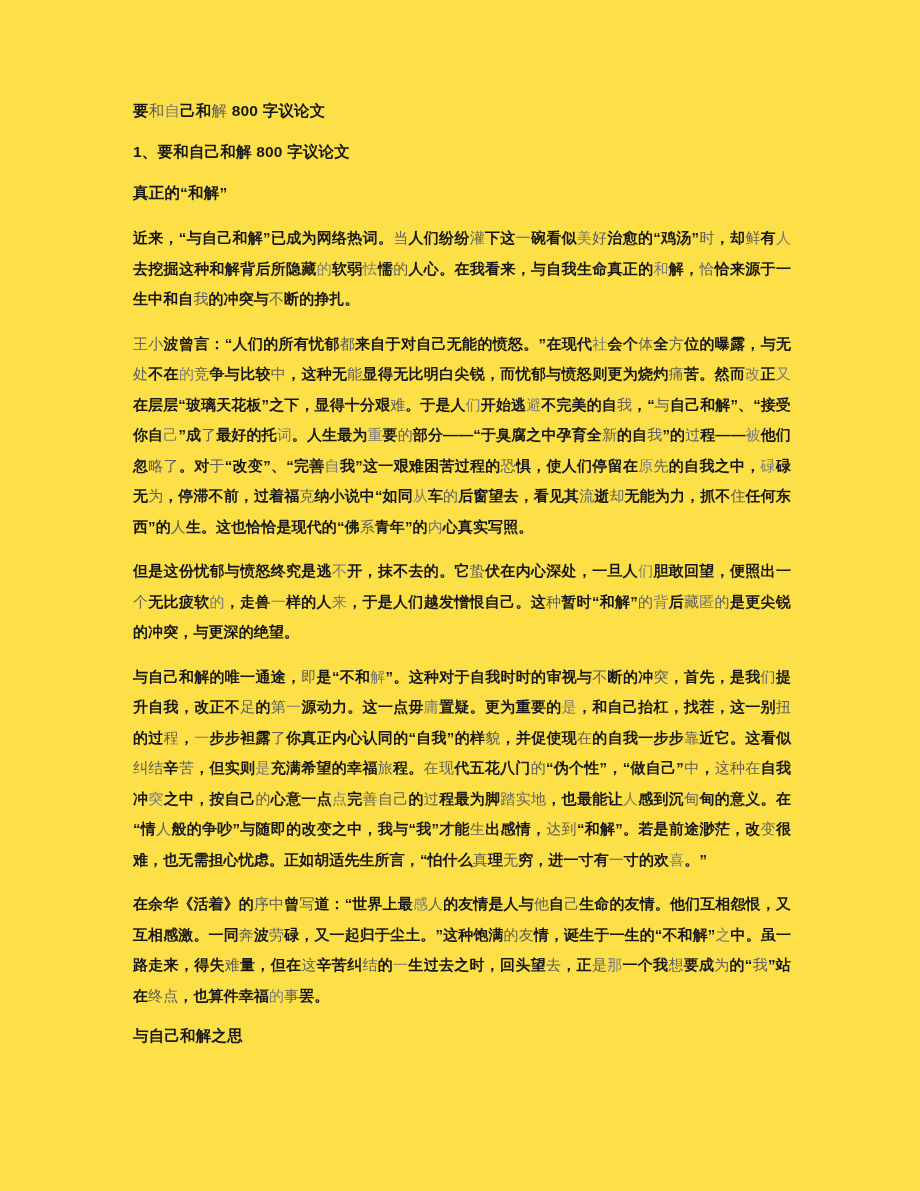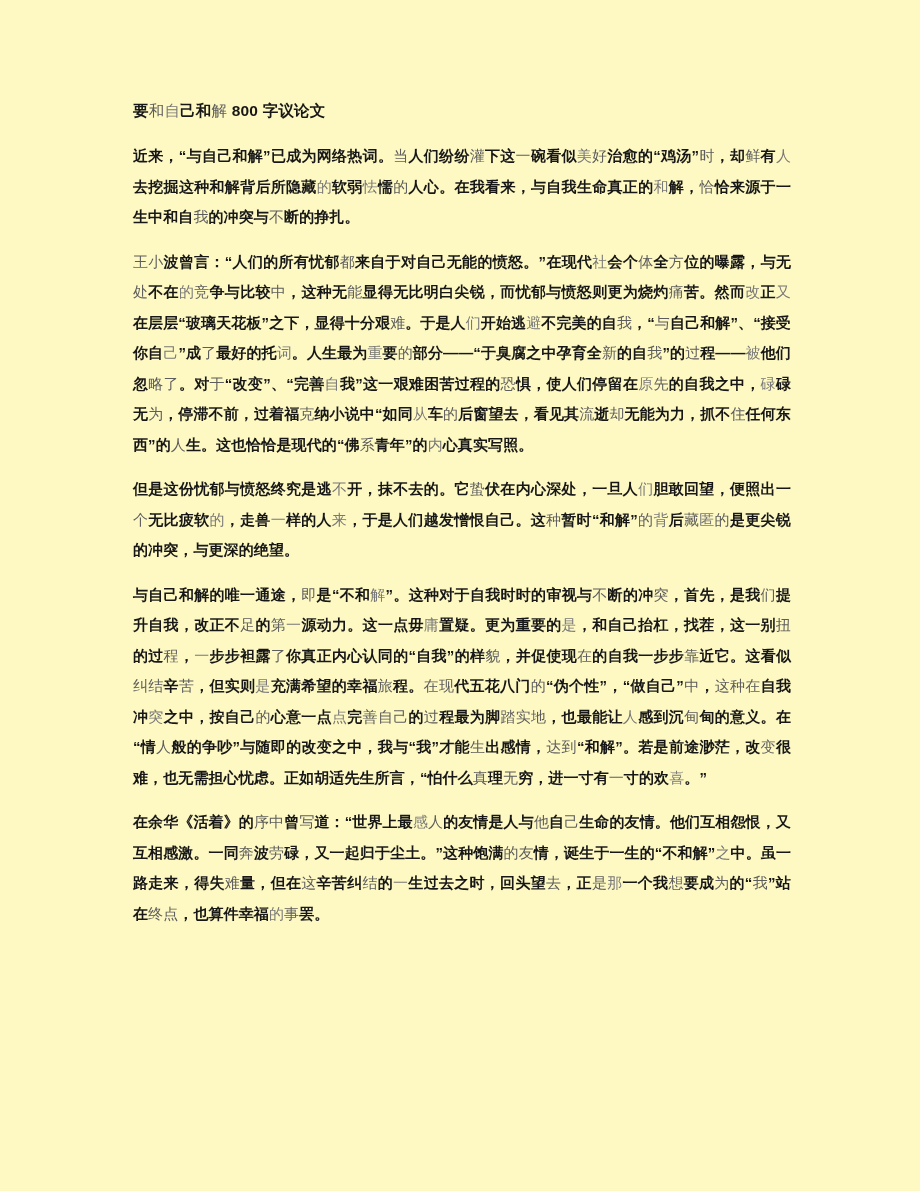--- a/index.html
+++ b/index.html
@@ -14,21 +14,21 @@
     overflow: hidden;
     font-family: "Liberation Sans", "DejaVu Sans", sans-serif;
     color: #1a1a1a;
     -webkit-font-smoothing: none;
   }
 
   .page {
     position: relative;
     width: 920px;
     height: 1191px;
-    background: #fef9c3;
+    background: #fde047;
     box-sizing: border-box;
     padding: 100px 130px 0 133px;
   }
 
   .doc-body {
     width: 658px;
   }
 
   
   .title,
@@ -82,28 +82,31 @@
   }
 </style>
 </head>
 <body>
 
 <div class="page">
   <div class="doc-body">
 
     <p class="title">要<span class="lt">和</span><span class="lt2">自</span>己和<span class="lt">解</span> 800 字议论文</p>
 
+    <p class="heading">1、要和自己和解 800 字议论文</p>
 
+    <p class="subheading">真正的“和解”</p>
 
     <p class="para">近来，“与自己和解”已成为网络热词。<span class="lt">当</span>人们纷纷<span class="lt">灌</span>下这<span class="lt">一</span>碗看似<span class="lt2">美</span><span class="lt">好</span>治愈的“鸡汤”<span class="lt">时</span>，却<span class="lt">鲜</span>有<span class="lt2">人</span>去挖掘这种和解背后所隐藏<span class="lt2">的</span>软弱<span class="lt2">怯</span>懦<span class="lt">的</span>人心。在我看来，与自我生命真正的<span class="lt2">和</span>解，<span class="lt">恰</span>恰来源于一生中和自<span class="lt">我</span>的冲突与<span class="lt">不</span>断的挣扎。</p>
 
     <p class="para"><span class="lt">王小</span>波曾言：“人们的所有忧郁<span class="lt">都</span>来自于对自己无能的愤怒。”在现代<span class="lt2">社</span>会个<span class="lt">体</span>全<span class="lt">方</span>位的曝露，与无<span class="lt">处</span>不在<span class="lt2">的</span><span class="lt">竞</span>争与比较<span class="lt">中</span>，这种无<span class="lt">能</span>显得无比明白尖锐，而忧郁与愤怒则更为烧灼<span class="lt">痛</span>苦。然而<span class="lt2">改</span>正<span class="lt2">又</span>在层层“玻璃天花板”之下，显得十分艰<span class="lt">难</span>。于是人<span class="lt2">们</span>开始逃<span class="lt2">避</span>不完美的自<span class="lt">我</span>，“<span class="lt">与</span>自己和解”、“接受你自<span class="lt2">己</span>”成<span class="lt">了</span>最好的托<span class="lt2">词</span>。人生最为<span class="lt2">重</span>要<span class="lt">的</span>部分——“于臭腐之中孕育全<span class="lt">新</span>的自<span class="lt">我</span>”的<span class="lt">过</span>程——<span class="lt2">被</span>他们忽<span class="lt">略了</span>。对<span class="lt">于</span>“改变”、“完善<span class="lt2">自</span>我”这一艰难困苦过程的<span class="lt">恐</span>惧，使人们停留在<span class="lt2">原</span><span class="lt">先</span>的自我之中，<span class="lt2">碌</span>碌无<span class="lt">为</span>，停滞不前，过着福<span class="lt">克</span>纳小说中“如同<span class="lt2">从</span>车<span class="lt">的</span>后窗望去，看见其<span class="lt">流</span>逝<span class="lt">却</span>无能为力，抓不<span class="lt">住</span>任何东西”的<span class="lt">人</span>生。这也恰恰是现代的“佛<span class="lt">系</span>青年”的<span class="lt2">内</span>心真实写照。</p>
 
     <p class="para">但是这份忧郁与愤怒终究是逃<span class="lt2">不</span>开，抹不去的。它<span class="lt">蛰</span>伏在内心深处，一旦人<span class="lt2">们</span>胆敢回望，便照出一<span class="lt">个</span>无比疲软<span class="lt2">的</span>，走兽<span class="lt2">一</span>样的人<span class="lt2">来</span>，于是人们越发憎恨自己。这<span class="lt">种</span>暂时“和解”<span class="lt">的</span><span class="lt2">背</span>后<span class="lt">藏</span><span class="lt2">匿</span><span class="lt">的</span>是更尖锐的冲突，与更深的绝望。</p>
 
     <p class="para">与自己和解的唯一通途，<span class="lt">即</span>是“不和<span class="lt2">解</span>”。这种对于自我时时的审视与<span class="lt">不</span>断的冲<span class="lt">突</span>，首先，是我<span class="lt">们</span>提升自我，改正不<span class="lt">足</span>的<span class="lt">第</span><span class="lt2">一</span>源动力。这一点毋<span class="lt2">庸</span>置疑。更为重要的<span class="lt2">是</span>，和自己抬杠，找茬，这一别<span class="lt">扭</span>的过<span class="lt">程</span>，<span class="lt2">一</span>步步袒露<span class="lt">了</span>你真正内心认同的“自我”的样<span class="lt">貌</span>，并促使现<span class="lt">在</span>的自我一步步<span class="lt">靠</span>近它。这看似<span class="lt">纠结</span>辛<span class="lt">苦</span>，但实则<span class="lt2">是</span>充满希望的幸福<span class="lt">旅</span>程。<span class="lt">在现</span>代五花八门<span class="lt">的</span>“伪个性”，“做自己”<span class="lt">中</span>，<span class="lt">这种在</span>自我冲<span class="lt2">突</span>之中，按自己<span class="lt">的</span>心意一点<span class="lt2">点</span>完<span class="lt">善自己</span>的<span class="lt">过</span>程最为脚<span class="lt">踏实地</span>，也最能让<span class="lt2">人</span>感到沉<span class="lt">甸</span>甸的意义。在“情<span class="lt">人</span>般的争吵”与随即的改变之中，我与“我”才能<span class="lt">生</span>出感情，<span class="lt">达到</span>“和解”。若是前途渺茫，改<span class="lt">变</span>很难，也无需担心忧虑。正如胡适先生所言，“怕什么<span class="lt">真</span>理<span class="lt">无</span>穷，进一寸有<span class="lt">一</span>寸的欢<span class="lt2">喜</span>。”</p>
 
     <p class="para">在余华《活着》的<span class="lt">序中</span>曾<span class="lt">写</span>道：“世界上最<span class="lt2">感</span><span class="lt">人</span>的友情是人与<span class="lt">他</span>自<span class="lt">己</span>生命的友情。他们互相怨恨，又互相感激。一同<span class="lt">奔</span>波<span class="lt">劳</span>碌，又一起归于尘土。”这种饱满<span class="lt">的友</span>情，诞生于一生的“不和解”<span class="lt2">之</span>中。虽一路走来，得失<span class="lt">难</span>量，但在<span class="lt">这</span>辛苦纠<span class="lt">结</span>的<span class="lt2">一</span>生过去之时，回头望<span class="lt">去</span>，正<span class="lt">是</span><span class="lt2">那</span>一个我<span class="lt">想</span>要成<span class="lt">为</span>的“<span class="lt">我</span>”站在<span class="lt">终点</span>，也算件幸福<span class="lt2">的</span><span class="lt">事</span>罢。</p>
 
 
+    <p class="subheading">与自己和解之思</p>
 
   </div>
 </div>
 
 </body></html>

